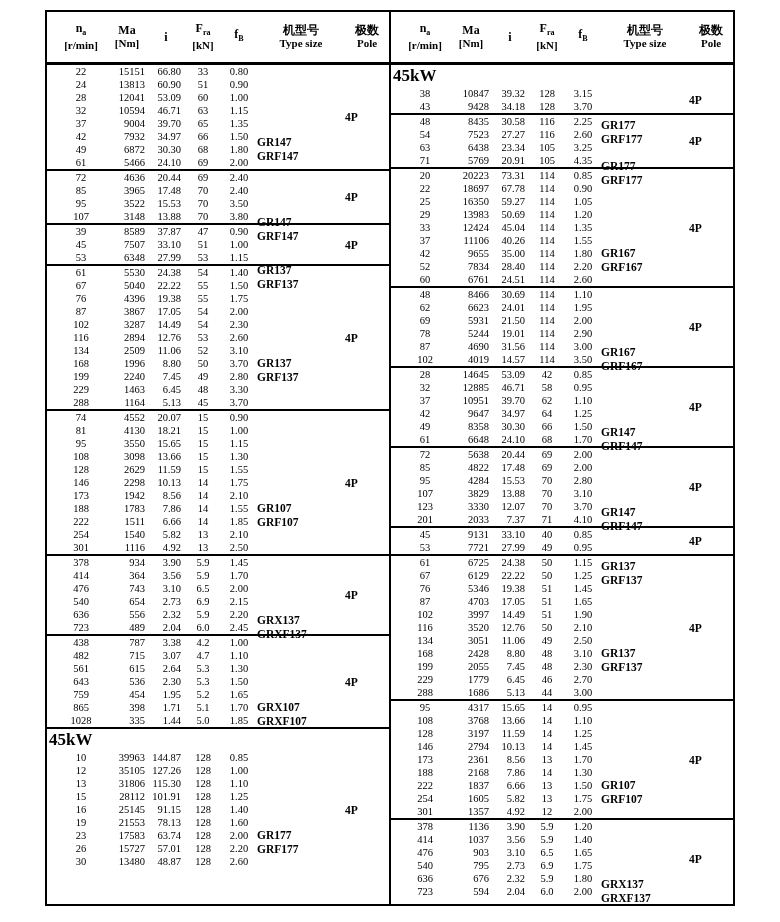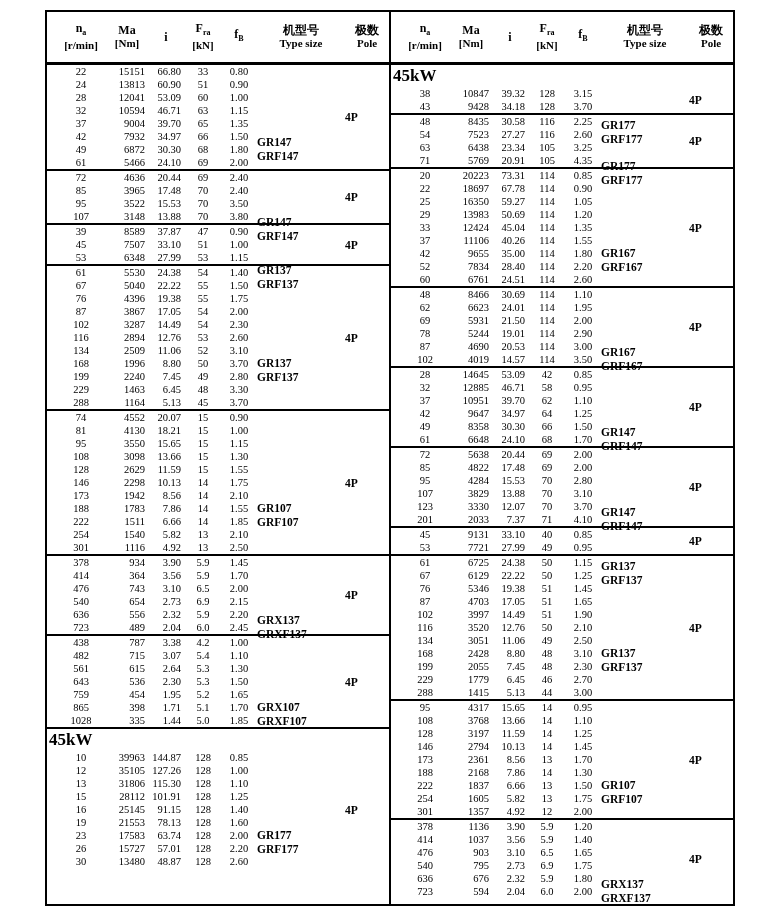--- a/index.html
+++ b/index.html
@@ -421,21 +421,21 @@
               <div class="c-na">438</div>
               <div class="c-ma">787</div>
               <div class="c-i">3.38</div>
               <div class="c-fra">4.2</div>
               <div class="c-fb">1.00</div>
             </div>
             <div class="row">
               <div class="c-na">482</div>
               <div class="c-ma">715</div>
               <div class="c-i">3.07</div>
-              <div class="c-fra">5.4</div>
+              <div class="c-fra">4.7</div>
               <div class="c-fb">1.10</div>
             </div>
             <div class="row">
               <div class="c-na">561</div>
               <div class="c-ma">615</div>
               <div class="c-i">2.64</div>
               <div class="c-fra">5.3</div>
               <div class="c-fb">1.30</div>
             </div>
             <div class="row">
@@ -732,21 +732,21 @@
             <div class="row">
               <div class="c-na">78</div>
               <div class="c-ma">5244</div>
               <div class="c-i">19.01</div>
               <div class="c-fra">114</div>
               <div class="c-fb">2.90</div>
             </div>
             <div class="row">
               <div class="c-na">87</div>
               <div class="c-ma">4690</div>
-              <div class="c-i">20.53</div>
+              <div class="c-i">31.56</div>
               <div class="c-fra">114</div>
               <div class="c-fb">3.00</div>
             </div>
             <div class="row">
               <div class="c-na">102</div>
               <div class="c-ma">4019</div>
               <div class="c-i">14.57</div>
               <div class="c-fra">114</div>
               <div class="c-fb">3.50</div>
             </div>
@@ -945,21 +945,21 @@
             </div>
             <div class="row">
               <div class="c-na">229</div>
               <div class="c-ma">1779</div>
               <div class="c-i">6.45</div>
               <div class="c-fra">46</div>
               <div class="c-fb">2.70</div>
             </div>
             <div class="row">
               <div class="c-na">288</div>
-              <div class="c-ma">1415</div>
+              <div class="c-ma">1686</div>
               <div class="c-i">5.13</div>
               <div class="c-fra">44</div>
               <div class="c-fb">3.00</div>
             </div>
             <div class="typebox">
               <div>GR137</div>
               <div>GRF137</div>
             </div>
             <div class="polebox">4P</div>
           </div>

